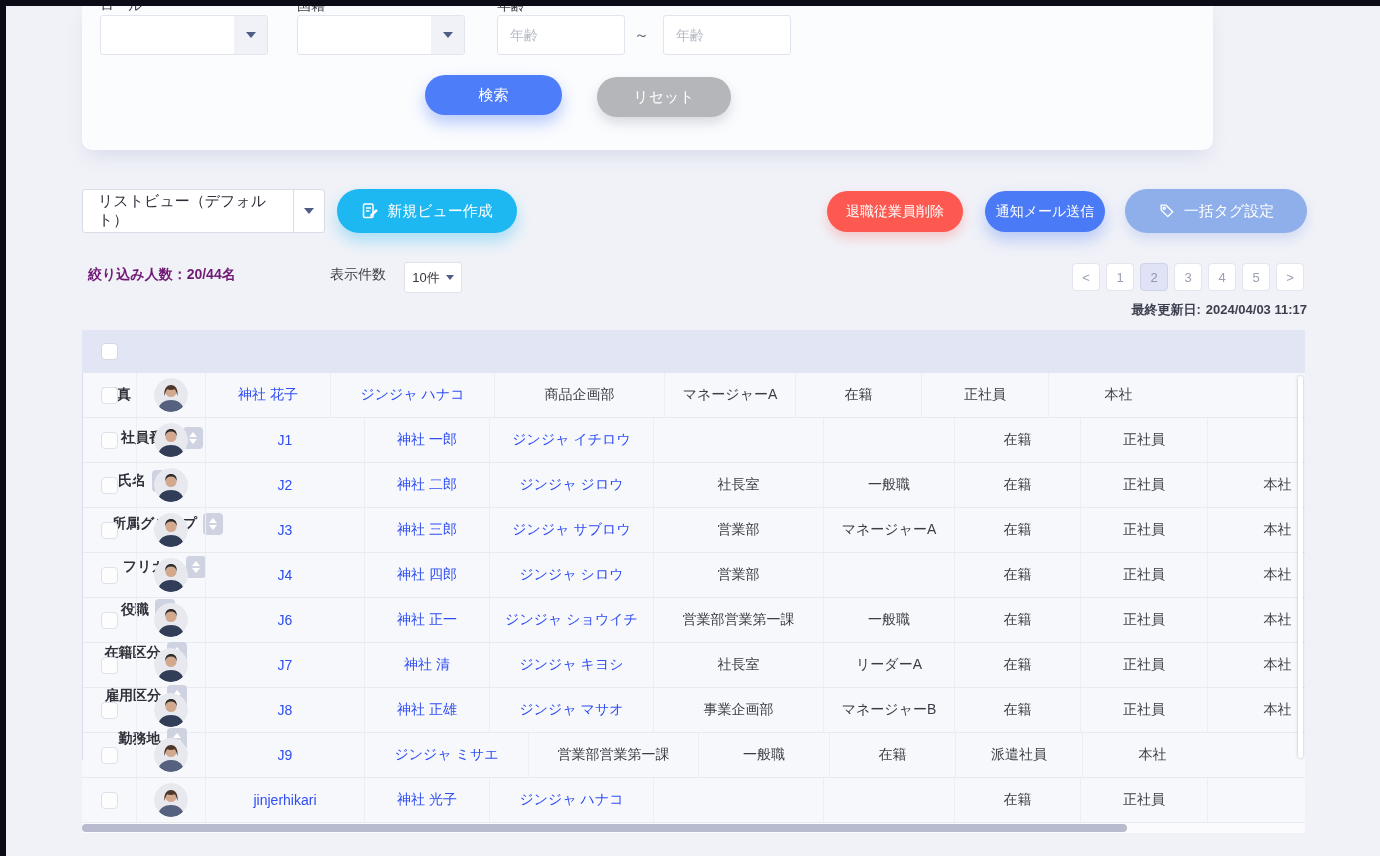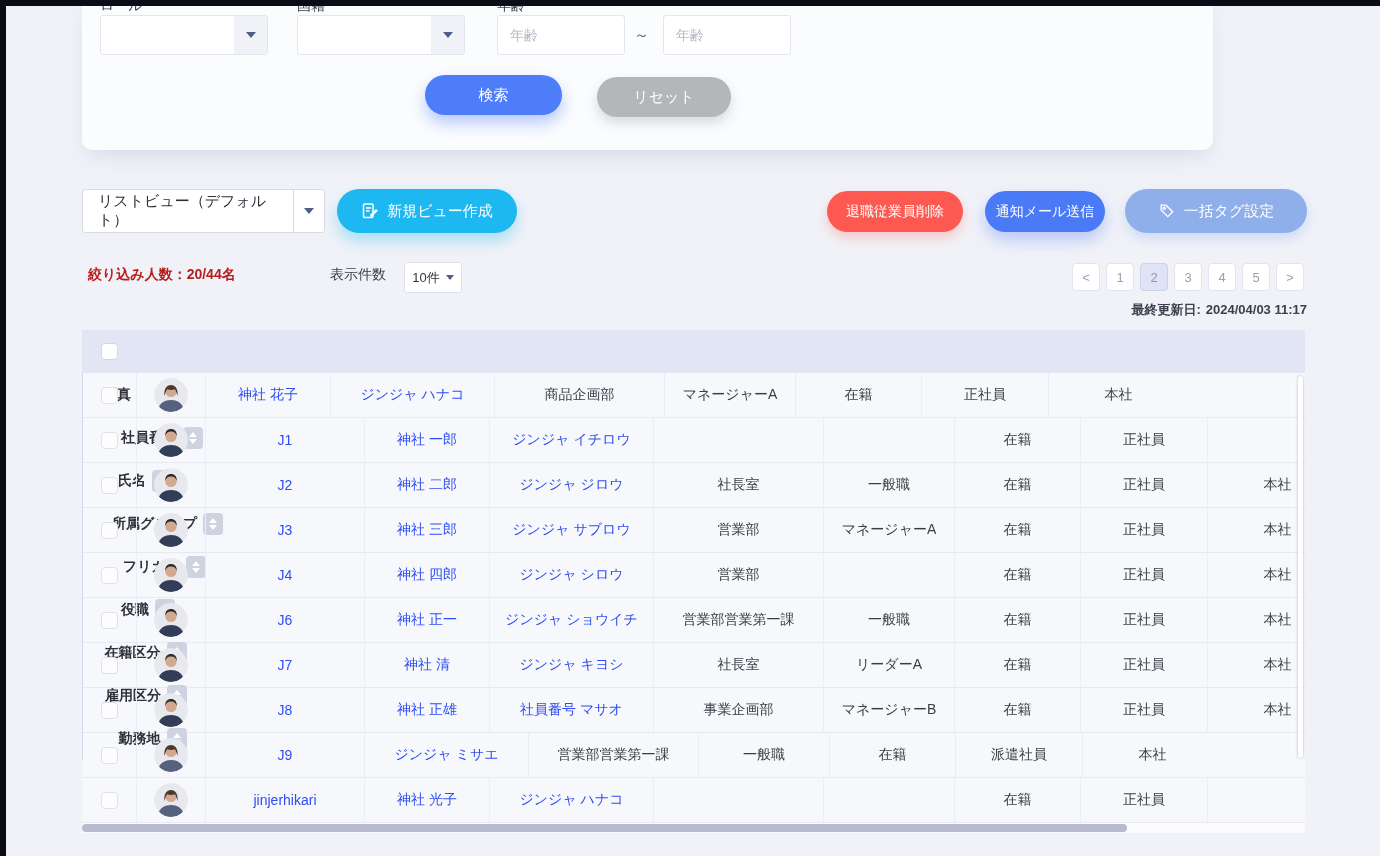--- a/index.html
+++ b/index.html
@@ -46,21 +46,21 @@
   .btn-create-view { position:absolute; left:337px; top:189px; width:180px; height:44px; border-radius:22px;
     background:#1db7f2; font-size:15px; box-shadow:0 8px 16px rgba(29,183,242,.35); z-index:4; }
   .btn-del { position:absolute; left:827px; top:191px; width:136px; height:41px; border-radius:21px;
     background:#fd5951; font-size:14px; box-shadow:0 6px 12px rgba(253,89,81,.28); z-index:4; }
   .btn-mail { position:absolute; left:985px; top:191px; width:120px; height:41px; border-radius:21px;
     background:#4a7af5; font-size:14px; box-shadow:0 8px 16px rgba(74,122,245,.35); z-index:4; }
   .btn-tag { position:absolute; left:1125px; top:189px; width:182px; height:44px; border-radius:22px;
     background:#8fafea; font-size:15px; box-shadow:0 6px 12px rgba(143,175,234,.35); z-index:4; }
 
   
-  .counts { position:absolute; left:88px; top:266px; font-size:14px; color:#b91c1c; font-weight:600; }
+  .counts { position:absolute; left:88px; top:266px; font-size:14px; color:#701a75; font-weight:600; }
   .counts .val { font-weight:700; }
   .pagesize-label { position:absolute; left:330px; top:266px; font-size:14px; color:#3a3c46; }
   .pagesize-select { position:absolute; left:404px; top:262px; width:58px; height:31px; background:#fff;
     border:1px solid #dfe2ed; border-radius:3px; display:flex; align-items:center; justify-content:center;
     gap:6px; font-size:13px; color:#33343e; cursor:pointer; }
   .pagesize-select .caret { border-left-width:4px; border-right-width:4px; border-top-width:5px; }
   .pagination { position:absolute; left:1072px; top:263px; display:flex; gap:6px; }
   .page-btn { width:28px; height:28px; background:#fff; border:1px solid #e2e4ee; border-radius:4px;
     font-size:13px; color:#9aa0af; display:flex; align-items:center; justify-content:center; cursor:pointer; }
   .page-btn.active { background:#dfe3f5; border-color:#ccd2ea; color:#8f96b2; }
@@ -506,21 +506,21 @@
                 <path d="M11.2 13.2c-.3-4.7 2.3-7.2 5.8-7.2s6.1 2.5 5.8 7.2c-.7-3.1-2.5-4.7-5.8-4.7s-5.1 1.6-5.8 4.7z" fill="#2e2b29"></path>
               </svg></span>
           </div>
           <div class="cell" style="width: 159px; flex: 0 0 auto;">
             <span class="link">J8</span>
           </div>
           <div class="cell" style="width: 125px; flex: 0 0 auto;">
             <span class="link">神社 正雄</span>
           </div>
           <div class="cell" style="width: 164px; flex: 0 0 auto;">
-            <span class="link">社員番号 マサオ</span>
+            <span class="link">ジンジャ マサオ</span>
           </div>
           <div class="cell" style="width: 170px; flex: 0 0 auto;">
             <span>事業企画部</span>
           </div>
           <div class="cell" style="width: 131px; flex: 0 0 auto;">
             <span>マネージャーB</span>
           </div>
           <div class="cell" style="width: 126px; flex: 0 0 auto;">
             <span>在籍</span>
           </div>

